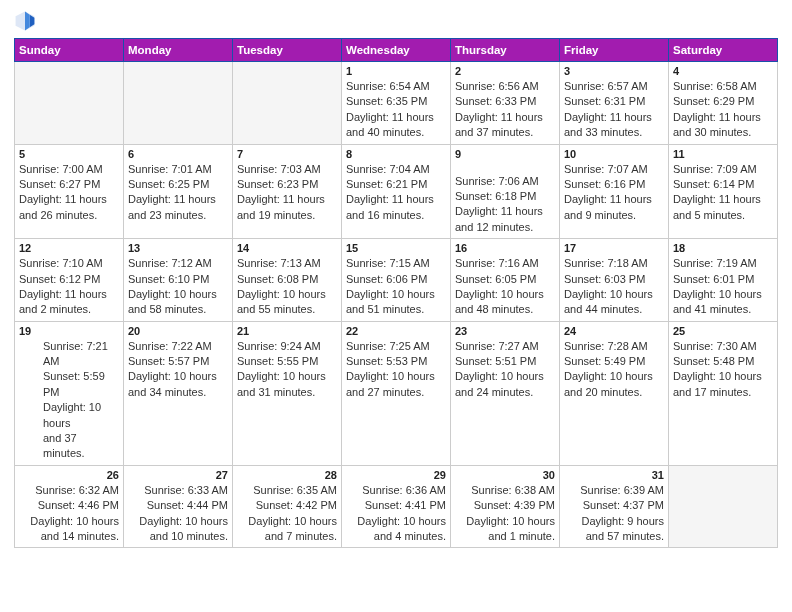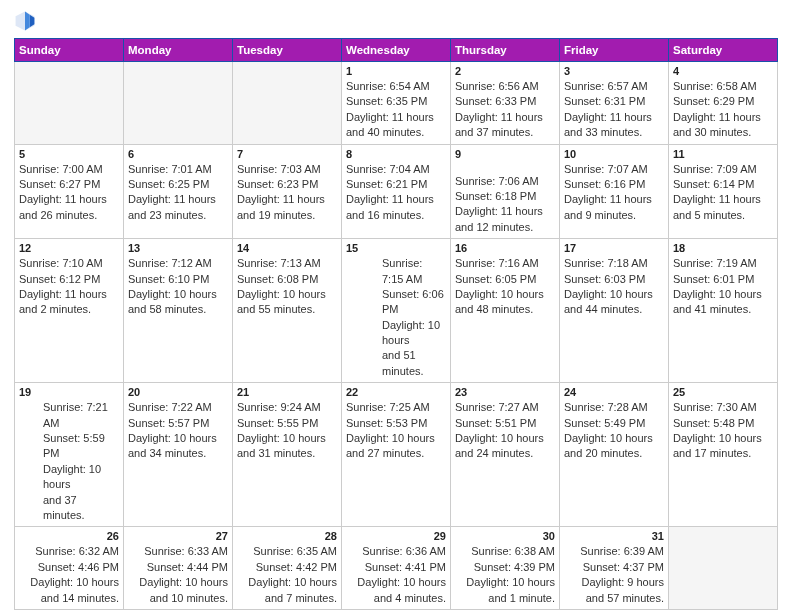--- a/index.html
+++ b/index.html
@@ -232,21 +232,21 @@
           </td>
           <td>
             <span class="day-num">14</span>
             <div class="cell-text" style="white-space: pre-line;">Sunrise: 7:13 AM
 Sunset: 6:08 PM
 Daylight: 10 hours
 and 55 minutes.</div>
           </td>
           <td>
             <span class="day-num">15</span>
-            <div class="cell-text" style="white-space: pre-line; margin-left: 36px;">Sunrise: 7:15 AM
+            <div class="cell-text" style="white-space: pre-line;">Sunrise: 7:15 AM
 Sunset: 6:06 PM
 Daylight: 10 hours
 and 51 minutes.</div>
           </td>
           <td>
             <span class="day-num">16</span>
             <div class="cell-text" style="white-space: pre-line;">Sunrise: 7:16 AM
 Sunset: 6:05 PM
 Daylight: 10 hours
 and 48 minutes.</div>

